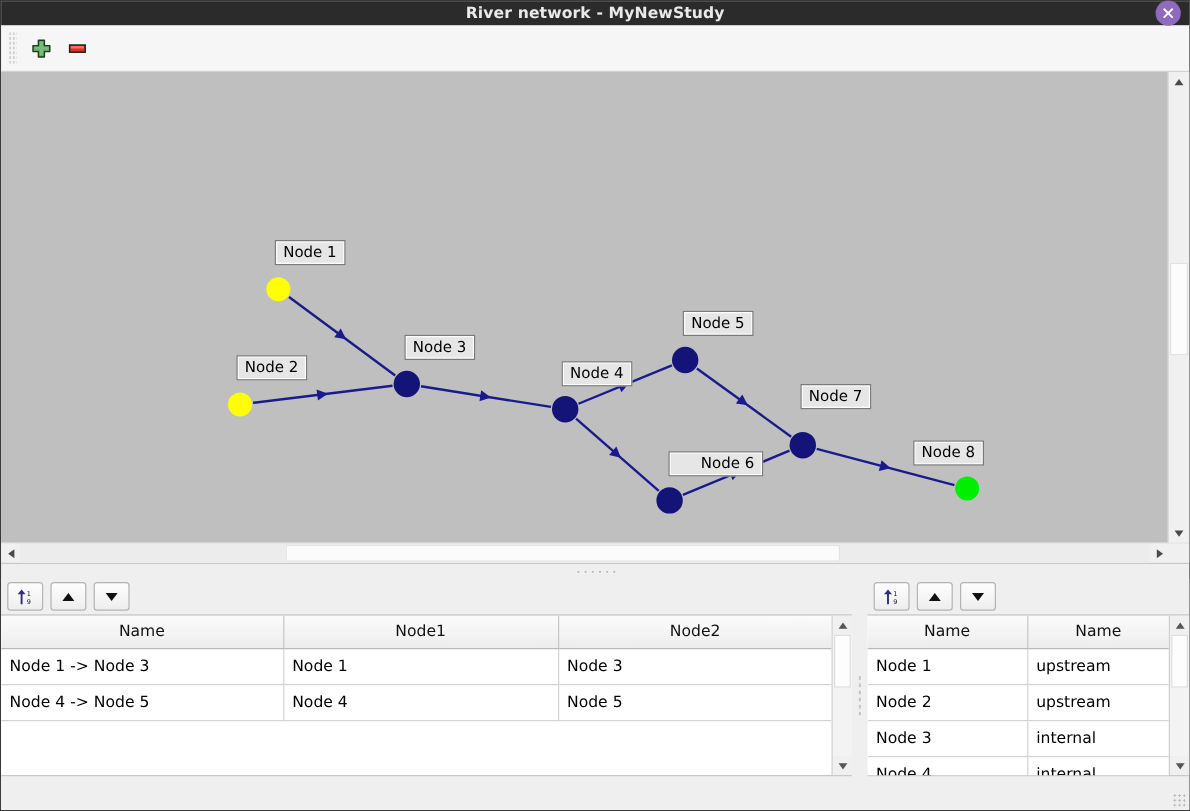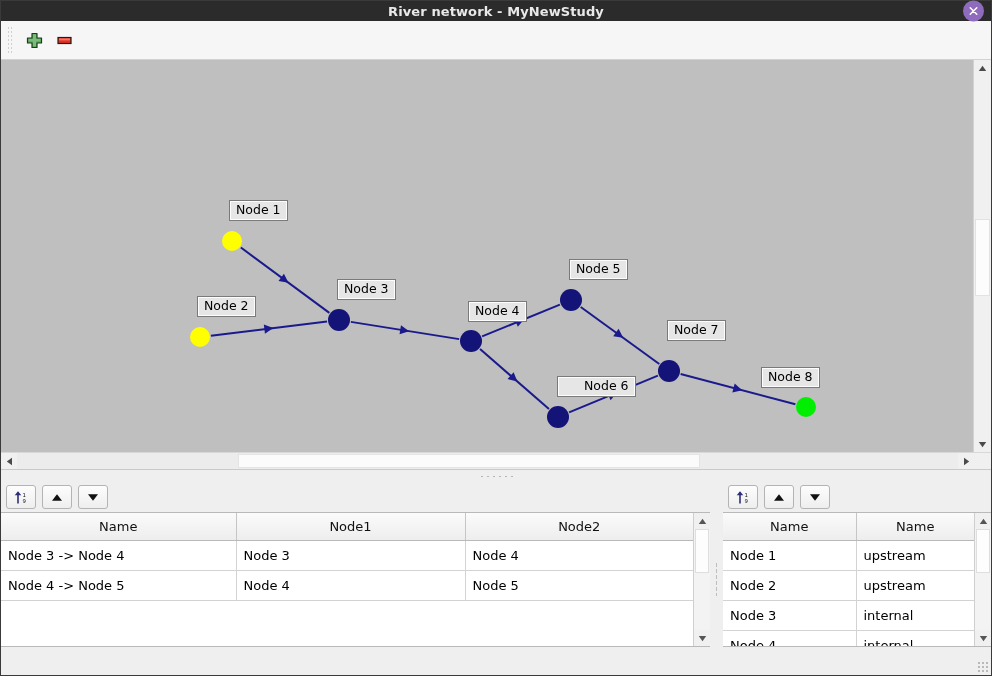--- a/index.html
+++ b/index.html
@@ -429,23 +429,23 @@
               </colgroup>
             <thead>
                 <tr id="reaches-head">
                   <th>Name</th>
                   <th>Node1</th>
                   <th>Node2</th>
                 </tr>
               </thead>
             <tbody id="reaches-body">
                 <tr>
-                  <td>Node 3 -&gt; Node 4</td>
+                  <td>Node 1 -&gt; Node 3</td>
+                  <td>Node 1</td>
                   <td>Node 3</td>
-                  <td>Node 4</td>
                 </tr>
                 <tr>
                   <td>Node 4 -&gt; Node 5</td>
                   <td>Node 4</td>
                   <td>Node 5</td>
                 </tr>
               </tbody>
           </table>
         </div>
         <div class="tbl-vscroll">

